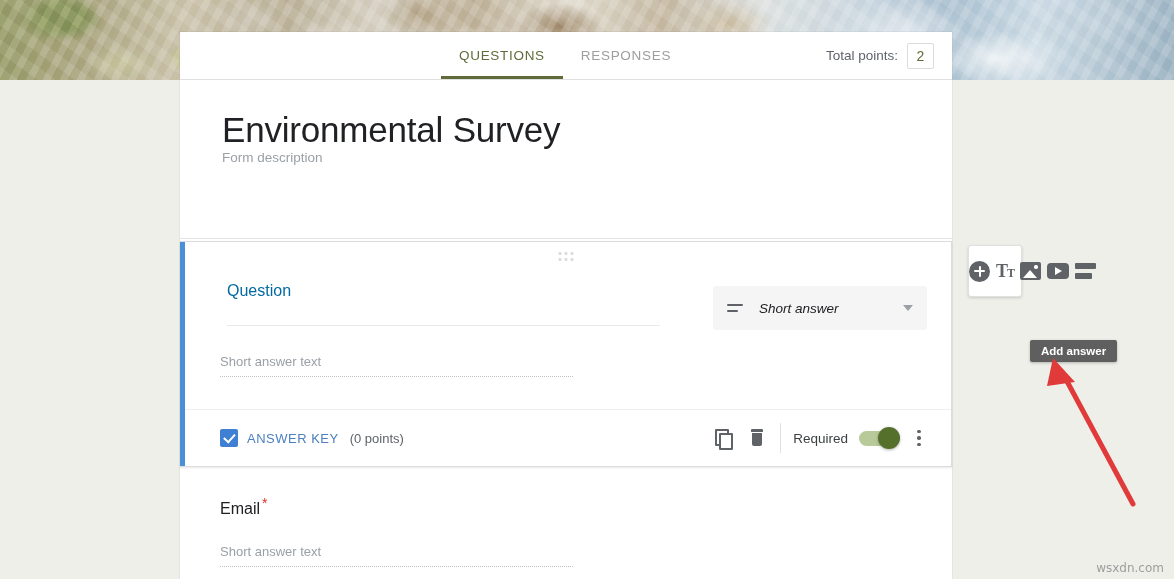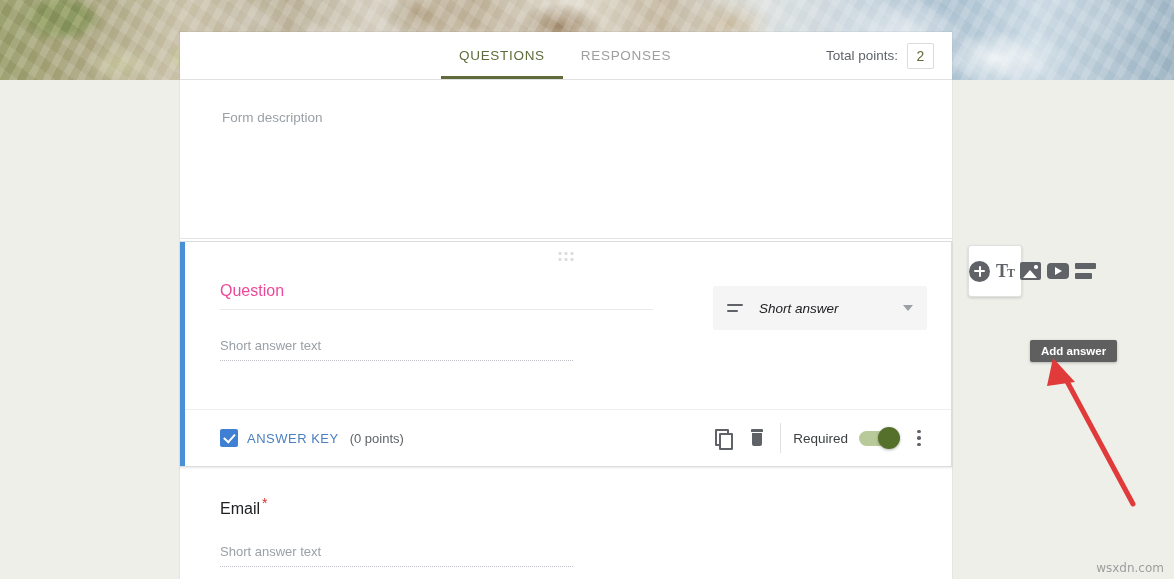--- a/index.html
+++ b/index.html
@@ -190,25 +190,26 @@
 
   .qrow {
     display: flex;
     align-items: flex-start;
     padding: 40px 24px 0 40px;
     gap: 24px;
   }
   .qleft { flex: 1; min-width: 0; }
   .q-input {
     font-size: 16px;
-    color: #ec4899;
-    padding-bottom: 9px;
+    color: #0369a1;
+    padding-bottom: 25px;
     border-bottom: 1px solid #e8eaed;
     width: 433px;
     cursor: text;
+    margin-left: 7px;
   }
   .q-answer {
     margin-top: 28px;
     font-size: 13px;
     color: #9aa0a6;
     padding-bottom: 7px;
     border-bottom: 1px dotted #bdc1c6;
     width: 353px;
   }
 
@@ -585,20 +586,21 @@
         <span>RESPONSES</span>
       </div>
     </div>
     <div class="points-wrap">
       <span class="points-label">Total points:</span>
       <span class="points-box">2</span>
     </div>
   </div>
 
   <div class="form-head">
+    <div class="form-title">Environmental Survey</div>
     <div class="form-desc">Form description</div>
   </div>
 
   <div class="qcard">
     <div class="qcard-accent"></div>
 
     <div class="drag-handle">
       <i></i>
         <i></i>
         <i></i>

